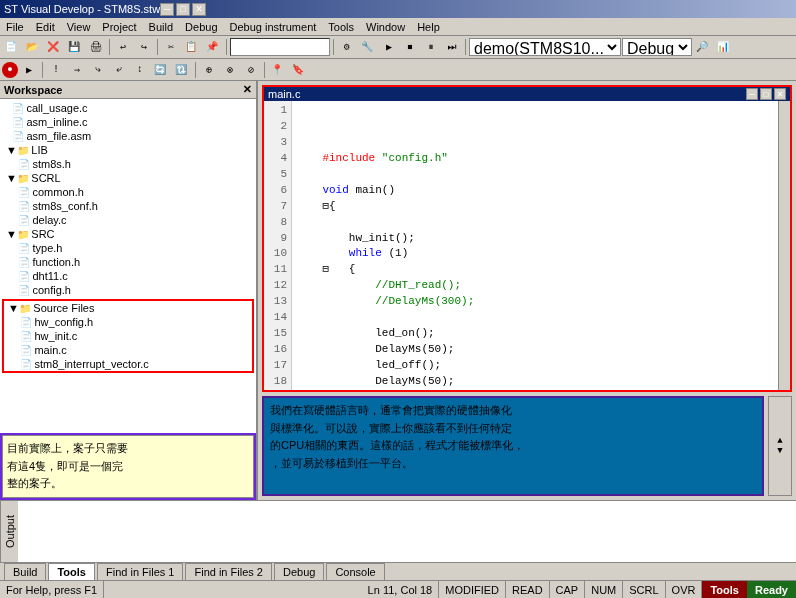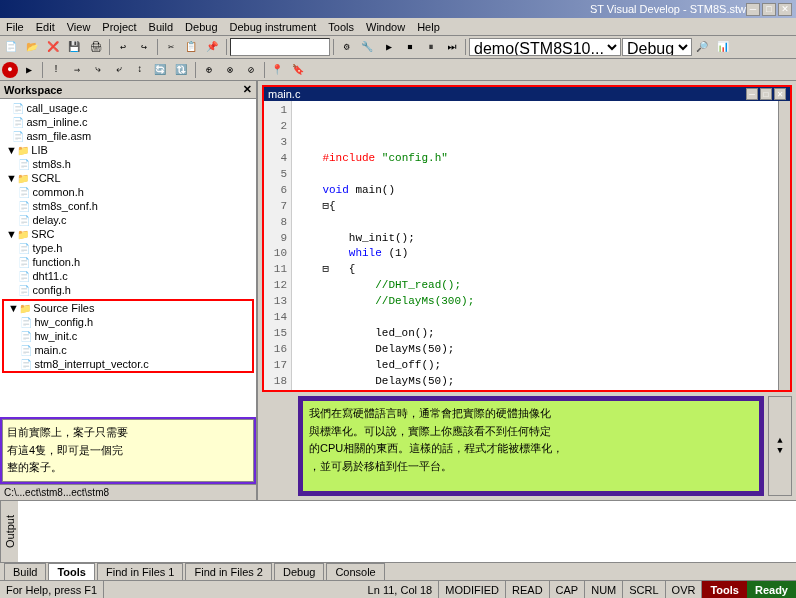--- a/index.html
+++ b/index.html
@@ -14,21 +14,21 @@
       flex-direction: column;
     }
 
     
     .title-bar {
       background: linear-gradient(to right, #0a246a, #a6b5d7);
       color: white;
       padding: 2px 4px;
       display: flex;
       align-items: center;
-      justify-content: flex-end;
+      justify-content: flex-start;
       height: 18px;
       font-size: 11px;
       font-family: Arial, sans-serif;
     }
     .title-bar-controls {
       display: flex;
       gap: 2px;
     }
     .title-btn {
       width: 14px;
@@ -217,28 +217,27 @@
     }
 
     
     .desc-area {
       display: flex;
       gap: 4px;
       height: 100px;
       background: #d4d0c8;
     }
     .desc-box {
-      background: #bef264;
-      border: 5px solid #4c1d95;
+      background: #0369a1;
+      border: 2px solid #4c1d95;
       padding: 4px 6px;
       font-family: Arial;
       font-size: 11px;
       line-height: 1.6;
       flex: 1;
-      margin-left: 36px;
     }
 
     
     .bottom-panel {
       height: 80px;
       background: #d4d0c8;
       border-top: 1px solid #888;
       display: flex;
       flex-direction: column;
     }
@@ -526,24 +525,20 @@
           <span class="tree-icon file-icon">📄</span>
           <span>stm8_interrupt_vector.c</span>
         </div>
       </div>
     </div>
 
     <div class="tooltip-box" style="border:1px solid #888; margin:2px; font-size:11px; font-family:Arial; padding:4px; background:#ffffd0; line-height:1.6;">
       目前實際上，案子只需要<br>有這4隻，即可是一個完<br>整的案子。
     </div>
 
-    <div class="path-bar">
-      <span>C:\...ect\stm8</span>
-      <span>...ect\stm8</span>
-    </div>
   </div>
 
   <div class="editor-area">
 
     <div class="code-window">
       <div class="code-window-title">
         <span>main.c</span>
         <div style="display:flex;gap:2px;">
           <div style="width:12px;height:12px;background:#d4d0c8;border:1px solid #888;font-size:8px;display:flex;align-items:center;justify-content:center;cursor:pointer;">─</div>
           <div style="width:12px;height:12px;background:#d4d0c8;border:1px solid #888;font-size:8px;display:flex;align-items:center;justify-content:center;cursor:pointer;">□</div>

